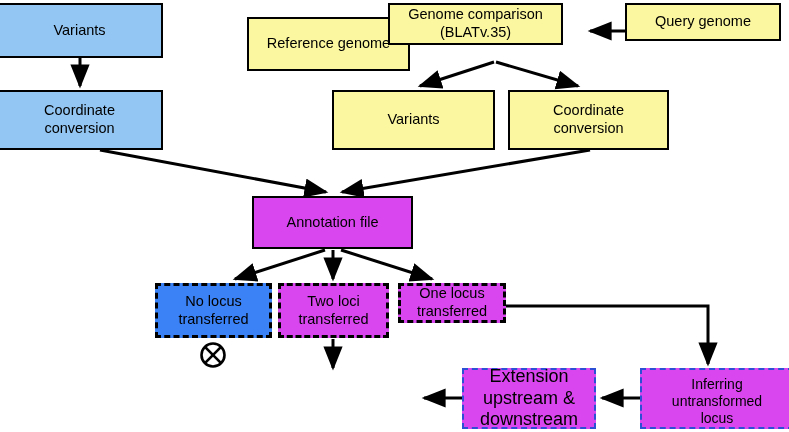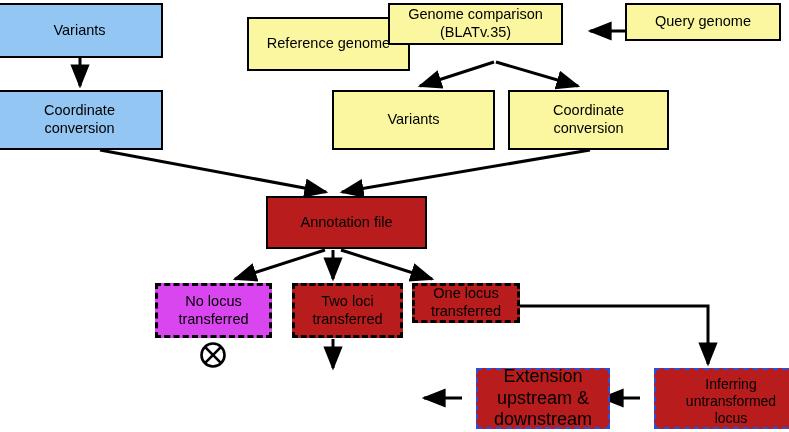--- a/index.html
+++ b/index.html
@@ -44,22 +44,22 @@
     border: 2.5px solid #000000;
   }
   .dashed-black {
     border: 3px dashed #000000;
   }
   .dashed-blue {
     border: 2.5px dashed #2d4fd6;
   }
   .fill-blue   { background: #93c6f2; }
   .fill-yellow { background: #fbf7a0; }
-  .fill-green  { background: #b91c1c; margin-left: 14px; }
-  .fill-gray   { background: #d946ef; justify-content: center; }
+  .fill-green  { background: #d946ef; }
+  .fill-gray   { background: #3b82f6; justify-content: center; }
   .no-transfer-mark {
     position: absolute;
     z-index: 3;
     width: 28px;
     height: 28px;
   }
 </style>
 </head>
 <body>
 

